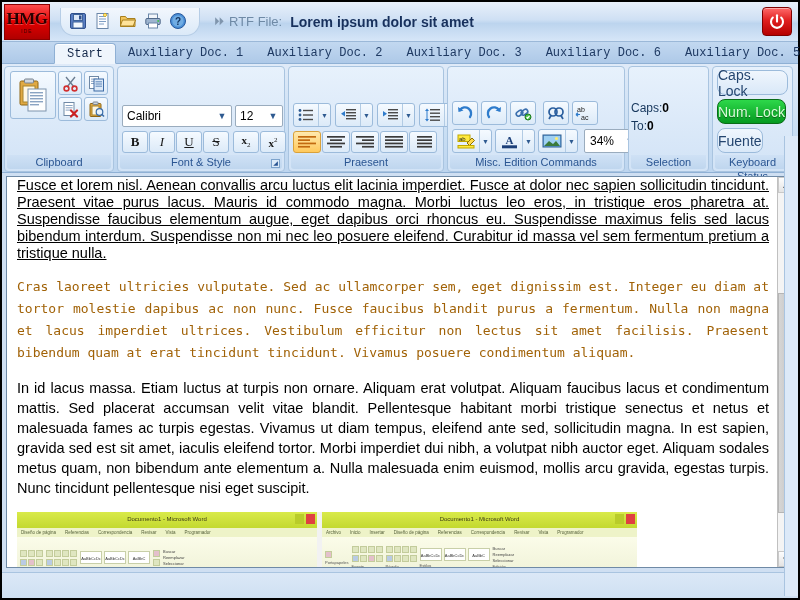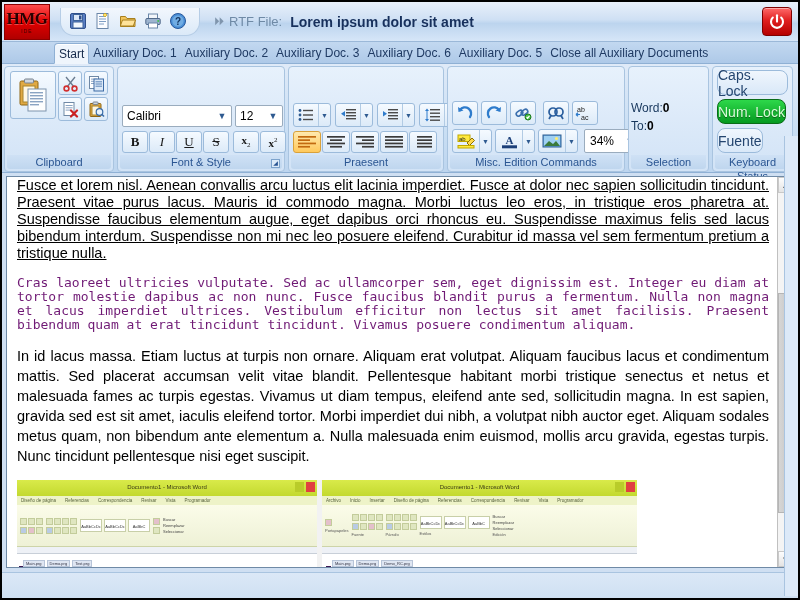--- a/index.html
+++ b/index.html
@@ -89,26 +89,27 @@
   .tabrow {
     height: 22px;
     background: linear-gradient(to bottom, #c2d8f0, #aec9e8);
     display: flex; align-items: flex-end;
     padding-left: 52px;
     border-bottom: 1px solid #8fb0d4;
     flex: 0 0 22px;
   }
   .tab {
     height: 21px;
-    padding: 0 4px;
+    padding: 0 12px;
     font-size: 12px;
     color: #1f3a63;
     display: flex; align-items: center;
     border-radius: 4px 4px 0 0;
     white-space: nowrap;
+    font-family: Liberation Mono, monospace;
   }
   .tab.active {
     background: #eff5fc;
     border: 1px solid #8fb0d4;
     border-bottom: 1px solid #eff5fc;
     color: #15294a;
     font-weight: normal;
     margin-bottom: -1px;
     box-shadow: inset 0 1px 0 #fff;
   }
@@ -268,21 +269,21 @@
   }
   p.para { margin: 0 0 14px 0; }
   .p-under {
     font-size: 14.5px; line-height: 17px; color: #000;
     text-decoration: underline;
     text-align: justify;
     margin-top: -14px;
   }
   .p-mono {
     font-family: "DejaVu Sans Mono", monospace;
-    font-size: 13px; line-height: 14px; color: #701a75;
+    font-size: 13px; line-height: 22px; color: #a16207;
     text-align: justify;
   }
   .p-plain {
     font-size: 14.5px; line-height: 20px; color: #000;
     text-align: justify;
   }
   .embed {
     margin-top: 4px;
     width: 620px; height: 132px;
     border: 0; position: relative; overflow: hidden;
@@ -714,21 +715,21 @@
             <span style="width:14px;text-align:center;color:#2e5a90;font-size:9px">▼</span>
           </div>
         </div>
       </div>
       <div class="group-label">Misc. Edition Commands</div>
     </div>
 
     <div class="group" style="width:84px">
       <div class="group-body" style="flex-direction:column; justify-content:center; padding-top:10px;">
         <div class="sel-line">
-          <span>Word:</span><b>0</b>
+          <span>Caps:</span><b>0</b>
         </div>
         <div class="sel-line">
           <span>To:</span><b>0</b>
         </div>
       </div>
       <div class="group-label">Selection</div>
     </div>
 
     <div class="group" style="width:84px">
       <div class="group-body" style="flex-direction:column; padding:1px 2px 0 2px;">

